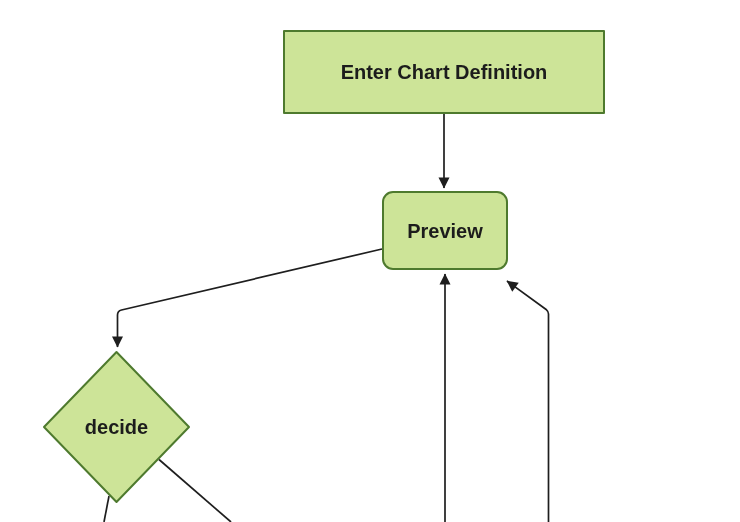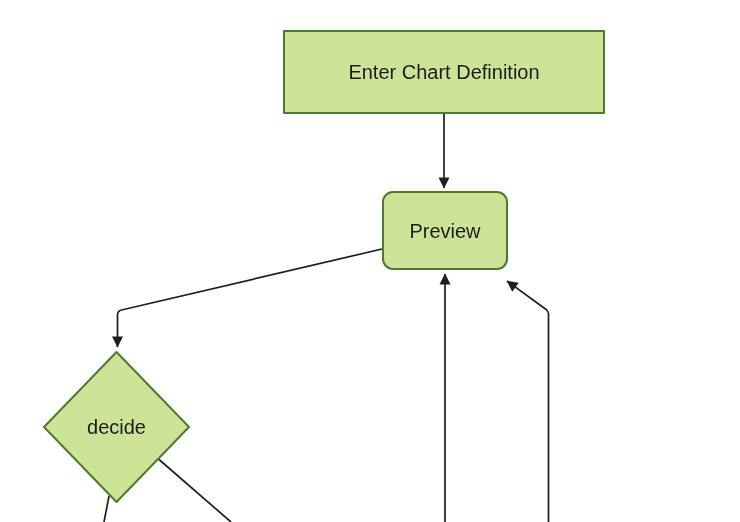--- a/index.html
+++ b/index.html
@@ -7,20 +7,21 @@
     padding: 0;
     background: #ffffff;
   }
   .canvas {
     position: relative;
     width: 648px;
     height: 522px;
     background: var(--bg, #ffffff);
     overflow: hidden;
     font-family: "Liberation Sans", "DejaVu Sans", sans-serif;
+    font-weight: bold;
   }
   svg.flowchart {
     display: block;
     width: 740px;
     height: 522px;
   }
   .node-shape {
     fill: var(--node-fill, #cde498);
     stroke: var(--node-border, #4e7a2e);
     stroke-width: 2px;

